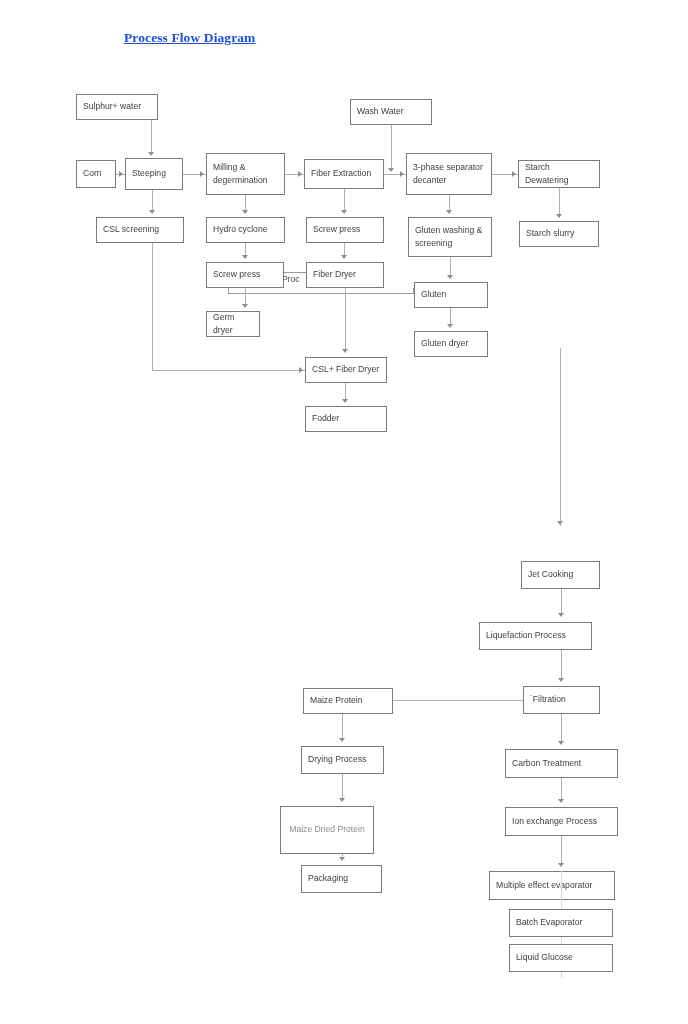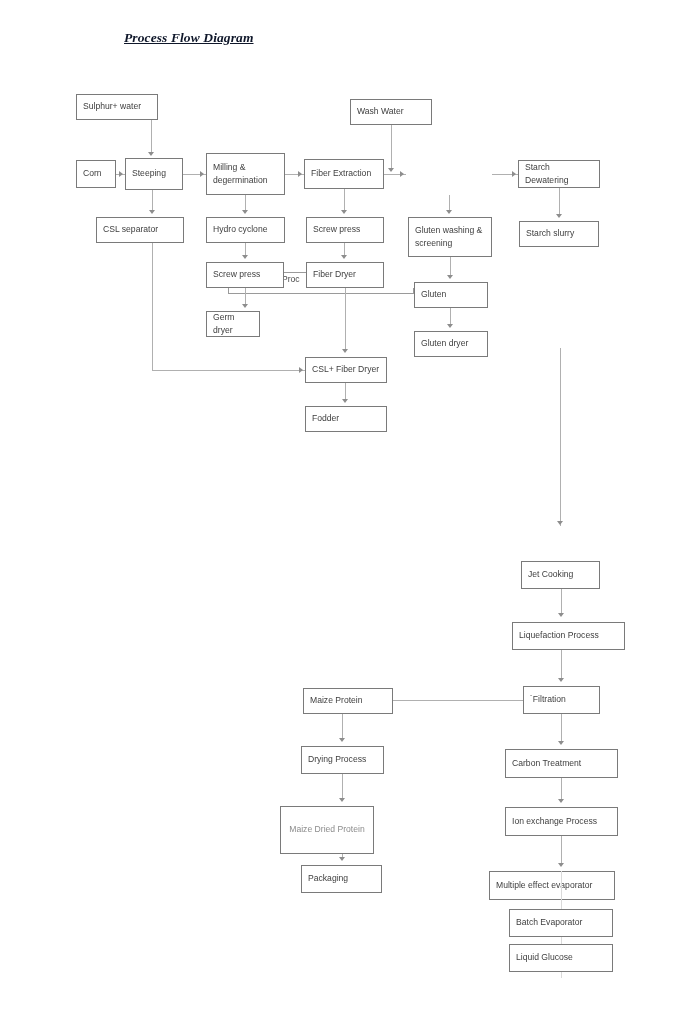--- a/index.html
+++ b/index.html
@@ -18,25 +18,24 @@
     background: #ffffff;
     overflow: hidden;
   }
   #title {
     position: absolute;
     left: 124px;
     top: 30px;
     font-family: "Liberation Serif", serif;
     font-weight: bold;
     font-size: 13.5px;
-    color: #0f172a;
+    color: #1d4ed8;
     text-decoration: underline;
     letter-spacing: 0.1px;
     white-space: nowrap;
-    font-style: italic;
   }
   .node {
     position: absolute;
     box-sizing: border-box;
     border: 1px solid #7a7a7a;
     background: #ffffff;
     color: #404040;
     font-size: 8.6px;
     line-height: 1.55;
     padding: 3px 6px;
@@ -204,26 +203,29 @@
     </div>
   <div class="node left" style="left:125px; top:158px; width:58px;  height:32px;">
       <span class="txt">Steeping</span>
     </div>
   <div class="node left two-line" style="left:206px; top:153px; width:79px; height:42px;">
       <span class="txt">Milling &amp; degermination</span>
     </div>
   <div class="node left" style="left:304px; top:159px; width:80px;  height:30px;">
       <span class="txt">Fiber Extraction</span>
     </div>
+  <div class="node left two-line" style="left:406px; top:153px; width:86px; height:42px;">
+      <span class="txt">3-phase separator decanter</span>
+    </div>
   <div class="node left" style="left:518px; top:160px; width:82px;  height:28px;">
       <span class="txt">Starch Dewatering</span>
     </div>
 
   <div class="node left" style="left:96px;  top:217px; width:88px;  height:26px;">
-      <span class="txt">CSL separator</span>
+      <span class="txt">CSL screening</span>
     </div>
   <div class="node left" style="left:206px; top:217px; width:79px;  height:26px;">
       <span class="txt">Hydro cyclone</span>
     </div>
   <div class="node left" style="left:306px; top:217px; width:78px;  height:26px;">
       <span class="txt">Screw press</span>
     </div>
   <div class="node left two-line" style="left:408px; top:217px; width:84px; height:40px;">
       <span class="txt">Gluten washing &amp; screening</span>
     </div>
@@ -252,21 +254,21 @@
   <div class="node left" style="left:305px; top:357px; width:82px;  height:26px;">
       <span class="txt">CSL+ Fiber Dryer</span>
     </div>
   <div class="node left" style="left:305px; top:406px; width:82px;  height:26px;">
       <span class="txt">Fodder</span>
     </div>
 
   <div class="node left" style="left:521px; top:561px; width:79px;  height:28px;">
       <span class="txt">Jet Cooking</span>
     </div>
-  <div class="node left" style="left:512px; top:622px; width:113px; height:28px;">
+  <div class="node left" style="left:479px; top:622px; width:113px; height:28px;">
       <span class="txt">Liquefaction Process</span>
     </div>
   <div class="node left" style="left:523px; top:686px; width:77px;  height:28px;">
       <span class="txt">˙Filtration</span>
     </div>
 
   <div class="node left" style="left:303px; top:688px; width:90px;  height:26px;">
       <span class="txt">Maize Protein</span>
     </div>
   <div class="node left" style="left:301px; top:746px; width:83px;  height:28px;">

